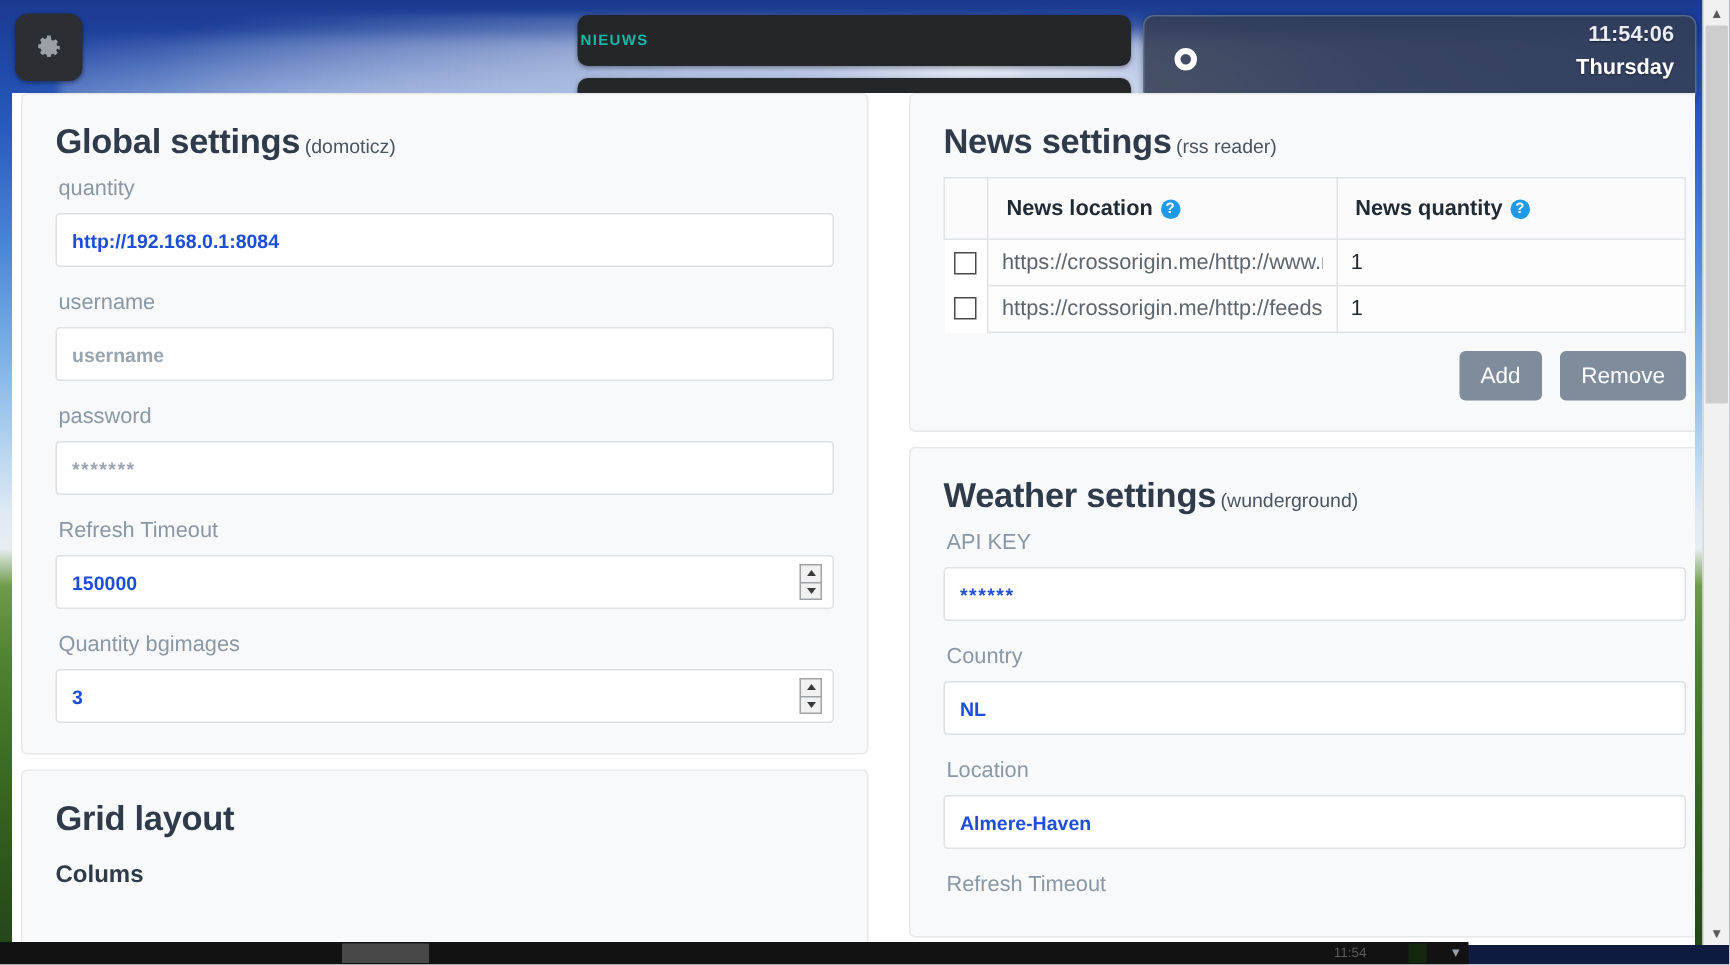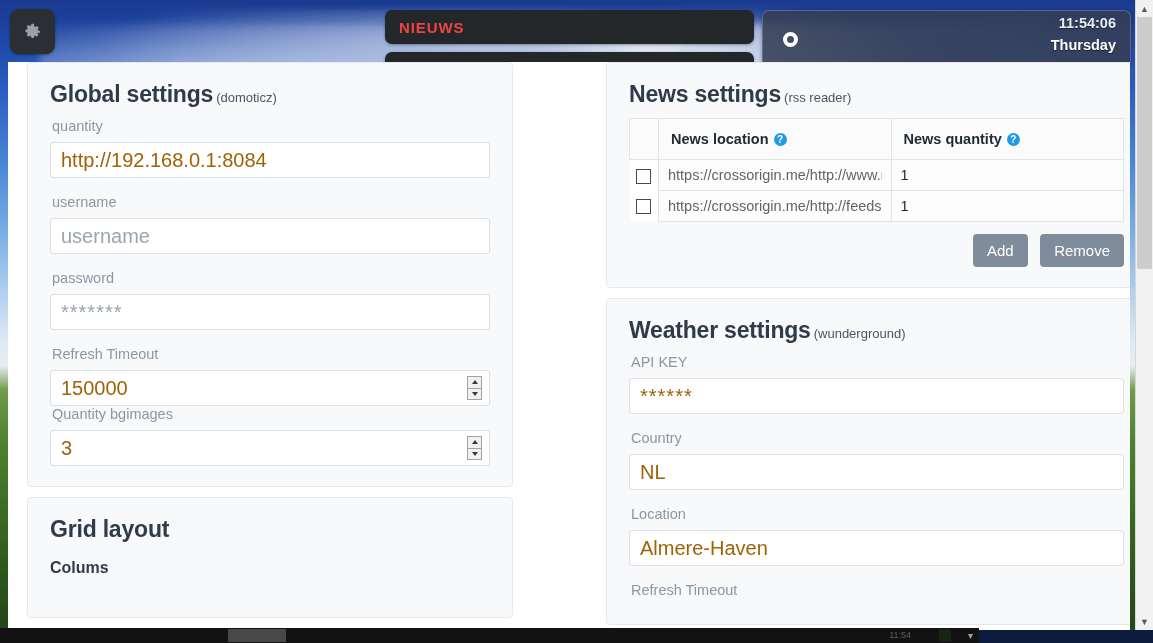--- a/index.html
+++ b/index.html
@@ -51,22 +51,22 @@
   }
   .gear-btn svg { display:block; }
 
   .news-tile {
     position: absolute; left: 385px; top: 10px; width: 369px; height: 34px;
     background: #242729; border-radius: 7px;
     display: flex; align-items: center;
     box-shadow: 0 1px 3px rgba(0,0,0,.35);
   }
   .news-tile .label {
-    color: #ef4444; font-size: 15px; font-weight: bold;
-    letter-spacing: .9px; margin-left: 14px;
+    color: #14b8a6; font-size: 10px; font-weight: bold;
+    letter-spacing: .9px; margin-left: 2px;
   }
   .news-tile2 {
     position: absolute; left: 385px; top: 52px; width: 369px; height: 28px;
     background: #242729; border-radius: 7px;
     box-shadow: 0 1px 3px rgba(0,0,0,.35);
   }
 
   .clock-tile {
     position: absolute; left: 762px; top: 10px; width: 367px; height: 56px;
     background: rgba(52,62,84,.88);
@@ -91,21 +91,21 @@
   }
 
   
   #settings {
     position: absolute; left: 8px; top: 62px;
     width: 1122px; height: 568px;
     background: #ffffff;
     overflow: hidden;
   }
   .col { position: absolute; top: 0; }
-  .col-left  { left: 19px;   width: 486px; }
+  .col-left  { left: 6px;   width: 565px; }
   .col-right { left: 598px; width: 541px; }
 
   .card {
     background: #f8f9fa;
     border: 1px solid #e6e8ea;
     border-radius: 4px;
     padding: 18px 22px 20px 22px;
     box-sizing: border-box;
     margin-bottom: 10px;
   }
@@ -127,29 +127,30 @@
   label.fld {
     display: block; color: #8a97a5; font-size: 14.5px;
     margin: 0 0 8px 2px;
   }
   label.fld.first { margin-top: 0; }
 
   .txt {
     display: block; box-sizing: border-box;
     width: 100%; height: 36px;
     border: 1px solid #dcdfe3; border-radius: 3px;
-    background: #ffffff; color: #a16207;
-    font-family: "Liberation Sans", sans-serif; font-size: 20px;
+    background: #ffffff; color: #1d4ed8;
+    font-family: "Liberation Sans", sans-serif; font-size: 13px;
     padding: 0 10px; margin-bottom: 16px;
     outline: none;
+    font-weight: bold;
   }
   .txt::placeholder { color: #9aa4ae; }
   .txt.pw { letter-spacing: 1px; }
 
-  .spin-wrap { position: relative; }
+  .spin-wrap { position: relative; margin-bottom: 16px; }
   .spin-wrap .txt { margin-bottom: 0; padding-right: 30px; }
   .spinner {
     position: absolute; right: 8px; top: 6px;
     width: 15px; height: 24px;
     display: flex; flex-direction: column;
   }
   .spinner .sbtn {
     flex: 1; border: 1px solid #9fa3a8; background: #f1f1f1;
     display: flex; align-items: center; justify-content: center;
   }

